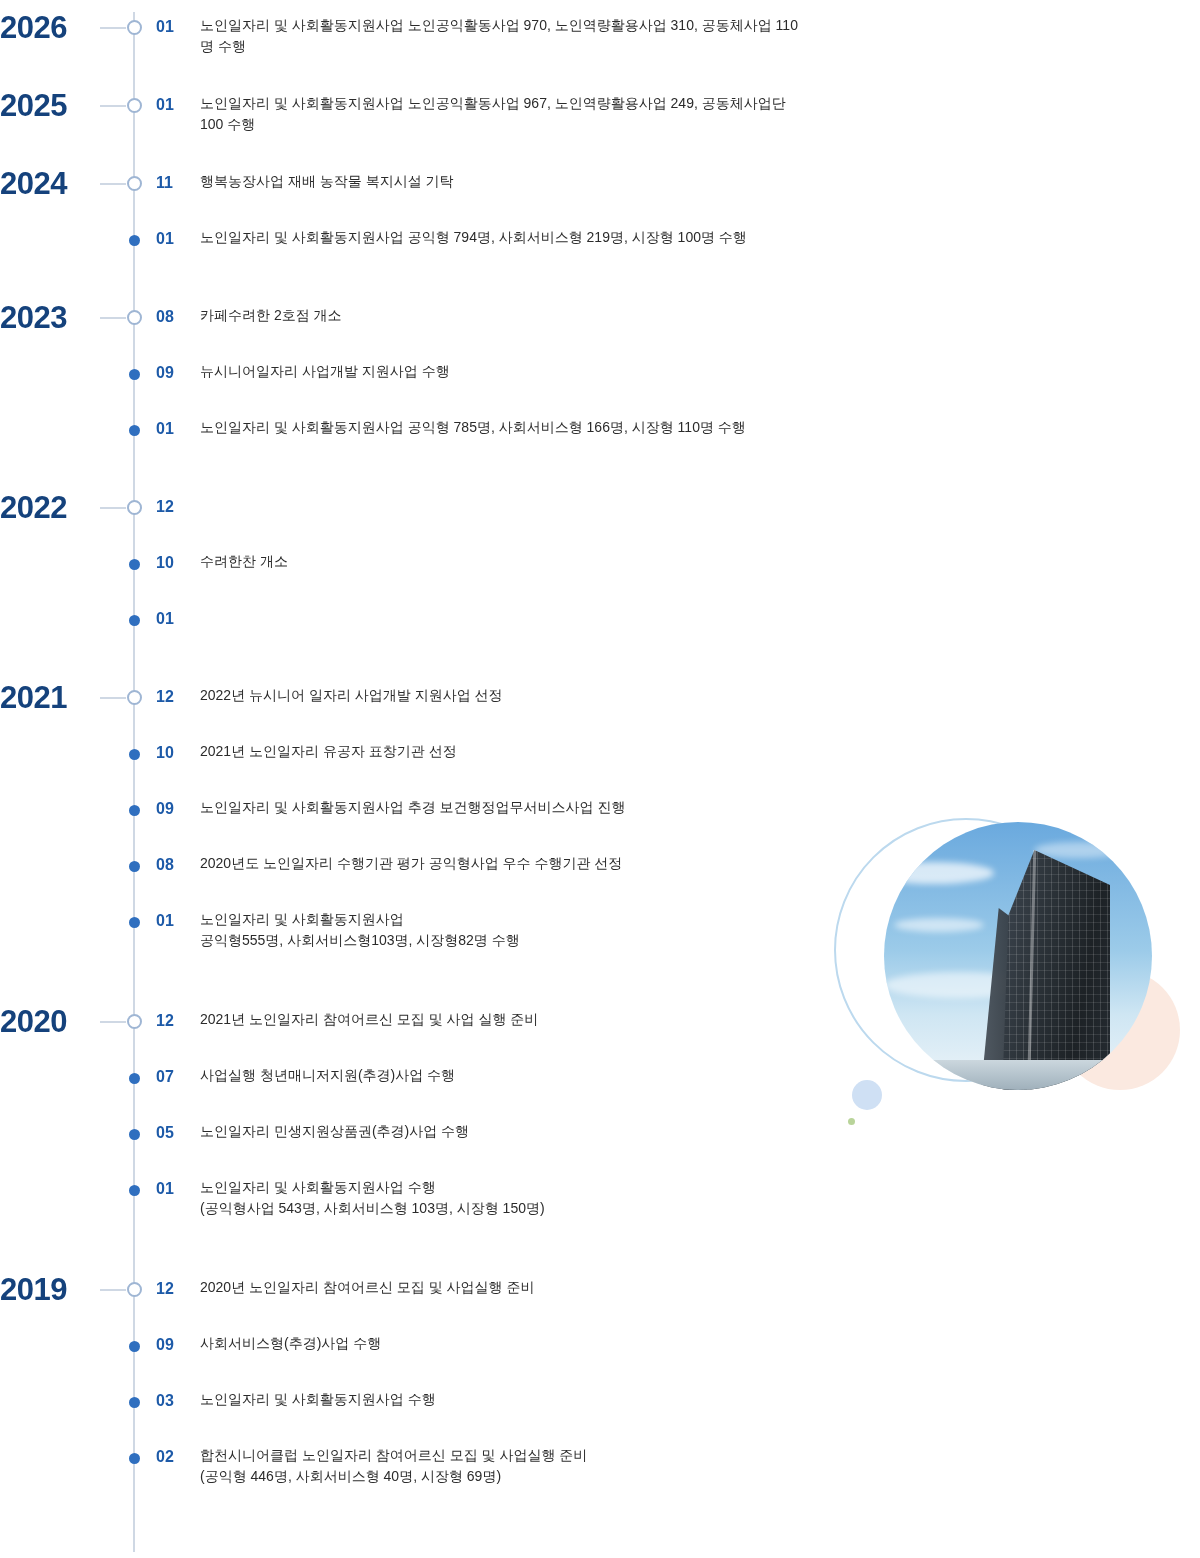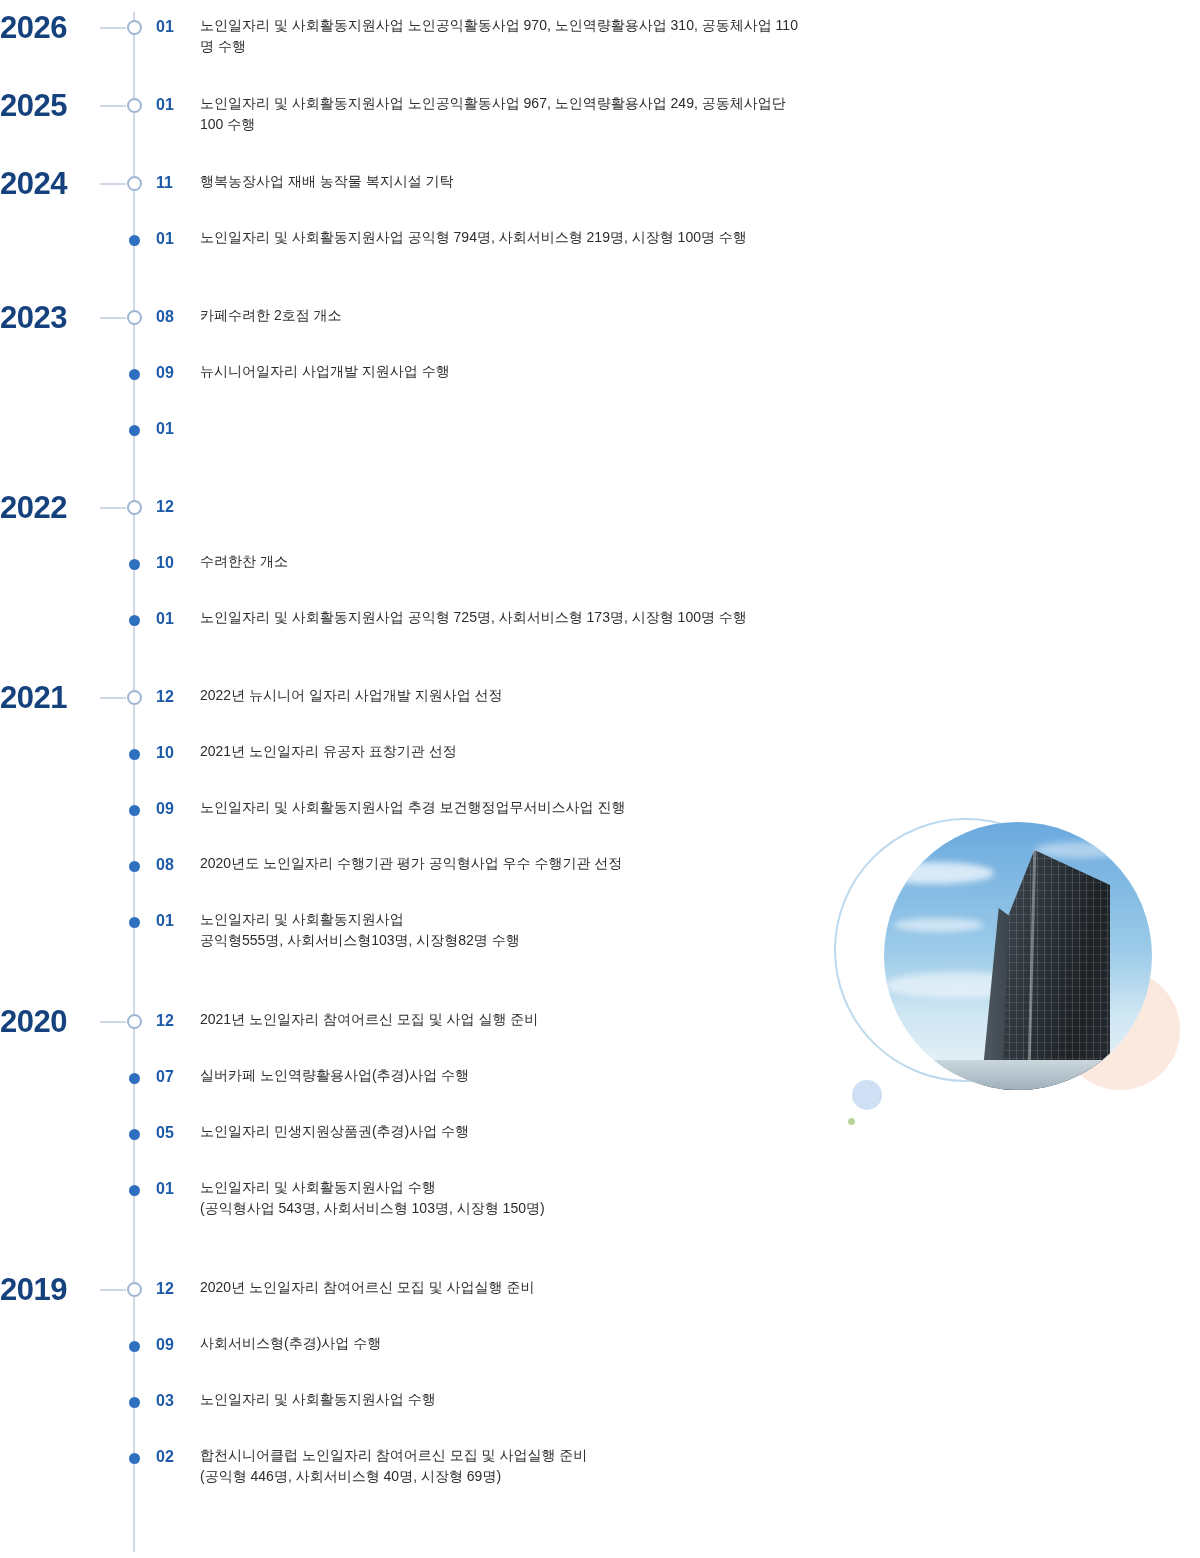--- a/index.html
+++ b/index.html
@@ -288,38 +288,38 @@
           <div class="desc">카페수려한 2호점 개소</div>
         </div>
         <div class="row" style="position: absolute; left: 0px; top: 368px; width: 820px;">
           <div class="marker-dot"></div>
           <div class="month">09</div>
           <div class="desc">뉴시니어일자리 사업개발 지원사업 수행</div>
         </div>
         <div class="row" style="position: absolute; left: 0px; top: 424px; width: 820px;">
           <div class="marker-dot"></div>
           <div class="month">01</div>
+          <div class="desc">노인일자리 및 사회활동지원사업 공익형 785명, 사회서비스형 166명, 시장형 110명 수행</div>
         </div>
       </div>
       <div class="year-group" style="position: static;">
         <div class="row first-of-year" style="position: absolute; left: 0px; top: 502px; width: 820px;">
           <div class="year-label">2022</div>
           <div class="year-dash"></div>
           <div class="marker-ring"></div>
           <div class="month">12</div>
         </div>
         <div class="row" style="position: absolute; left: 0px; top: 558px; width: 820px;">
           <div class="marker-dot"></div>
           <div class="month">10</div>
           <div class="desc">수려한찬 개소</div>
         </div>
         <div class="row" style="position: absolute; left: 0px; top: 614px; width: 820px;">
           <div class="marker-dot"></div>
           <div class="month">01</div>
-          <div class="desc">노인일자리 및 사회활동지원사업 공익형 725명, 사회서비스형 173명, 시장형 100명 수행</div>
         </div>
       </div>
       <div class="year-group" style="position: static;">
         <div class="row first-of-year" style="position: absolute; left: 0px; top: 692px; width: 820px;">
           <div class="year-label">2021</div>
           <div class="year-dash"></div>
           <div class="marker-ring"></div>
           <div class="month">12</div>
           <div class="desc">2022년 뉴시니어 일자리 사업개발 지원사업 선정</div>
         </div>
@@ -349,21 +349,21 @@
         <div class="row first-of-year" style="position: absolute; left: 0px; top: 1016px; width: 820px;">
           <div class="year-label">2020</div>
           <div class="year-dash"></div>
           <div class="marker-ring"></div>
           <div class="month">12</div>
           <div class="desc">2021년 노인일자리 참여어르신 모집 및 사업 실행 준비</div>
         </div>
         <div class="row" style="position: absolute; left: 0px; top: 1072px; width: 820px;">
           <div class="marker-dot"></div>
           <div class="month">07</div>
-          <div class="desc">실버카페 노인역량활용사업(추경)사업 수행</div>
+          <div class="desc">사업실행 청년매니저지원(추경)사업 수행</div>
         </div>
         <div class="row" style="position: absolute; left: 0px; top: 1128px; width: 820px;">
           <div class="marker-dot"></div>
           <div class="month">05</div>
           <div class="desc">노인일자리 민생지원상품권(추경)사업 수행</div>
         </div>
         <div class="row" style="position: absolute; left: 0px; top: 1184px; width: 820px;">
           <div class="marker-dot"></div>
           <div class="month">01</div>
           <div class="desc">노인일자리 및 사회활동지원사업 수행

